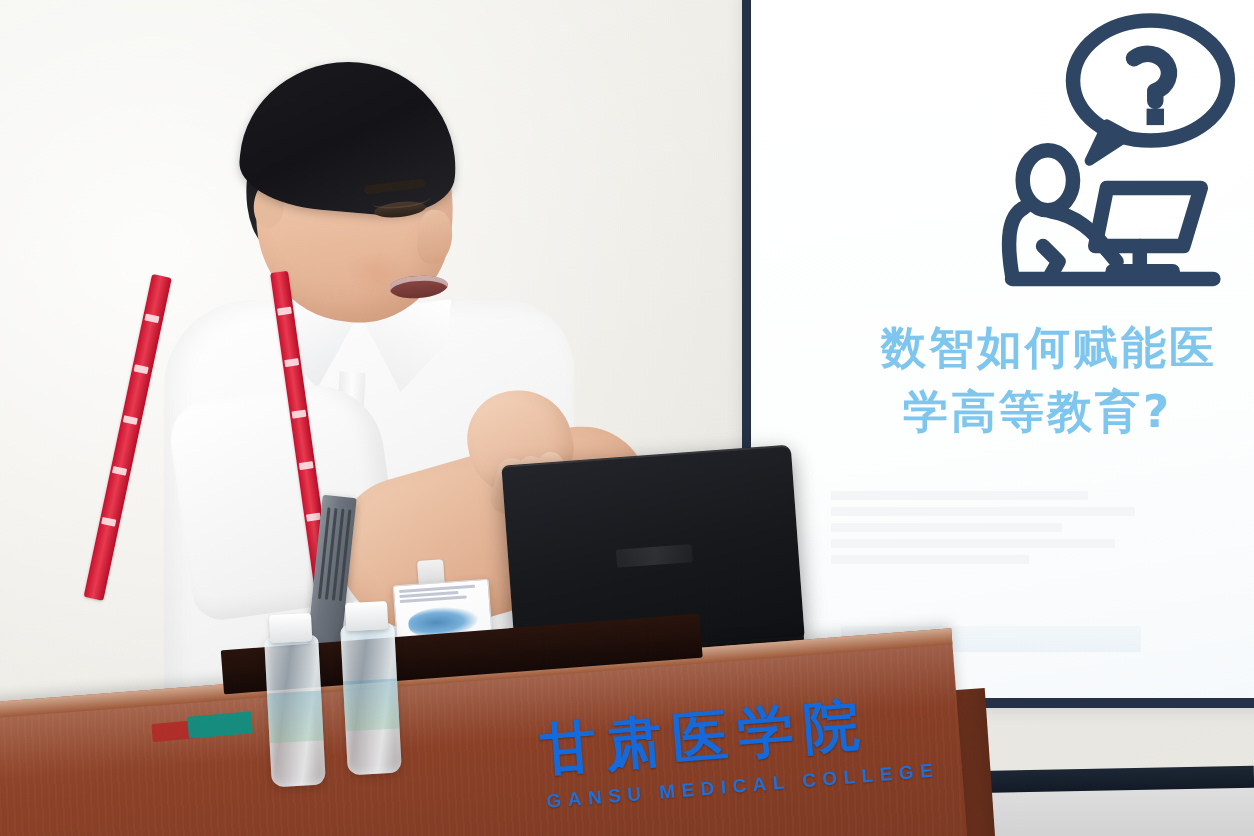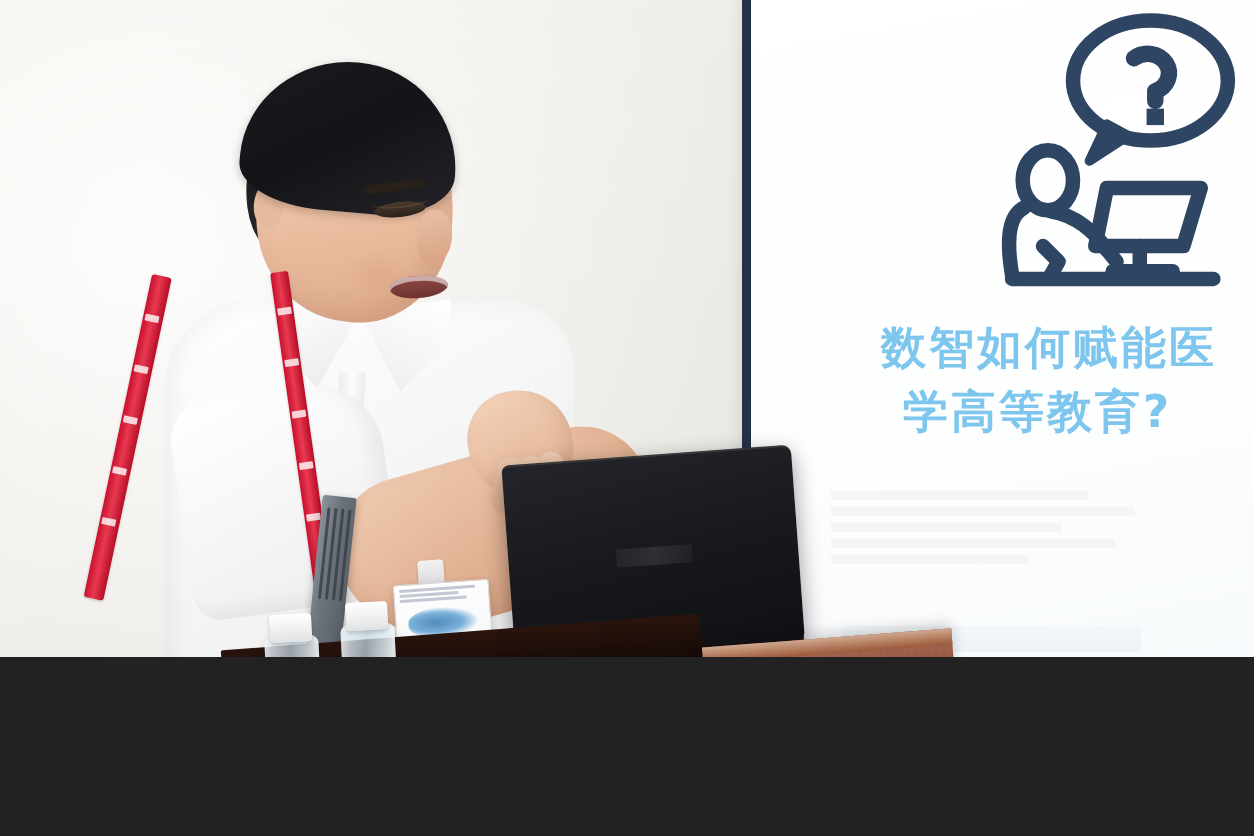--- a/index.html
+++ b/index.html
@@ -1,17 +1,17 @@
 <!DOCTYPE html>
 <html><head>
 <meta charset="utf-8">
 <style>
   html,body{margin:0;padding:0;background:#222;}
   #scene{
-    position:relative;width:1254px;height:657px;overflow:hidden;
+    position:relative;width:1254px;height:836px;overflow:hidden;
     font-family:"Liberation Sans",sans-serif;
     background:#fde047;
   }
   
   .wall{position:absolute;inset:0;background:linear-gradient(160deg,#f2f2ed 0%,#eceae4 45%,#e8e6e0 100%);}
   .wall-sheen{position:absolute;left:0;top:0;width:760px;height:836px;
     background:radial-gradient(ellipse at 20% 30%, rgba(255,255,255,.85) 0%, rgba(255,255,255,0) 70%);}
   .baseboard{position:absolute;left:930px;top:772px;width:324px;height:22px;
     background:linear-gradient(180deg,#1d2735,#121a26);transform:rotate(-1.1deg);transform-origin:left center;}
   .floor{position:absolute;left:920px;top:788px;width:334px;height:48px;background:linear-gradient(180deg,#dedede,#d2d2d2);}

